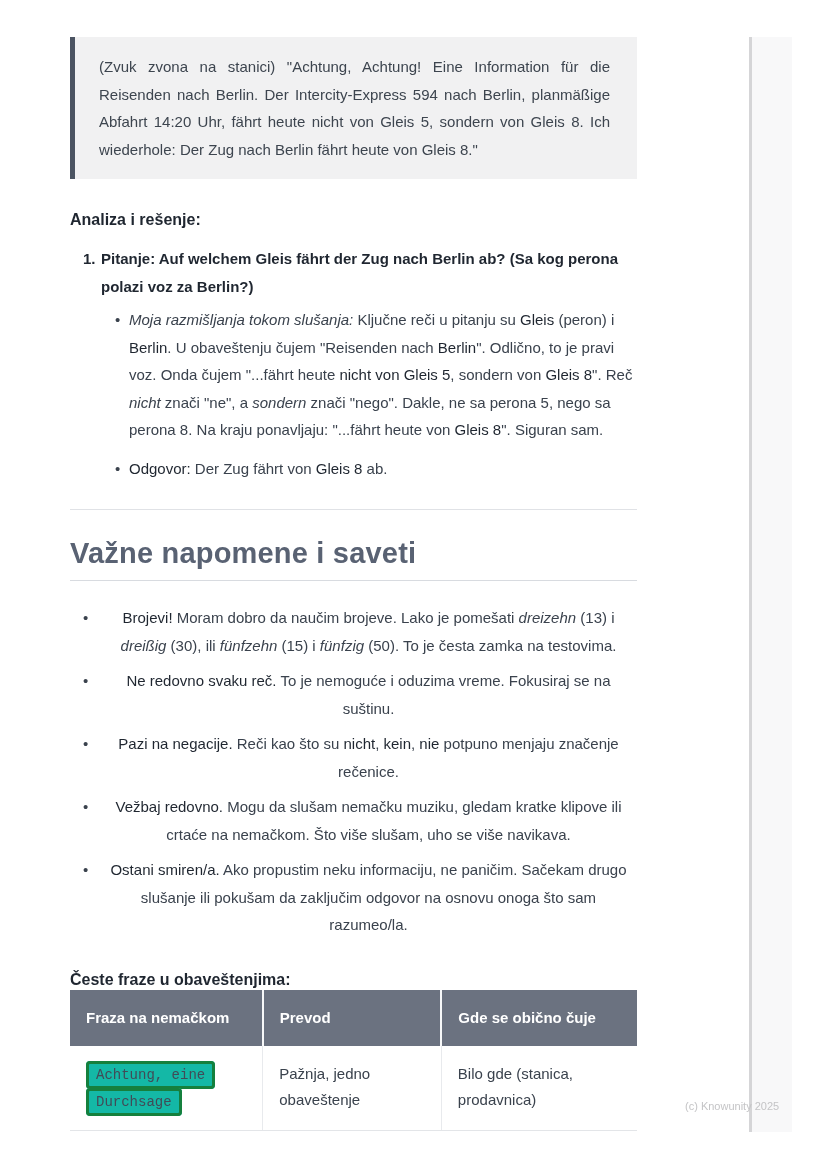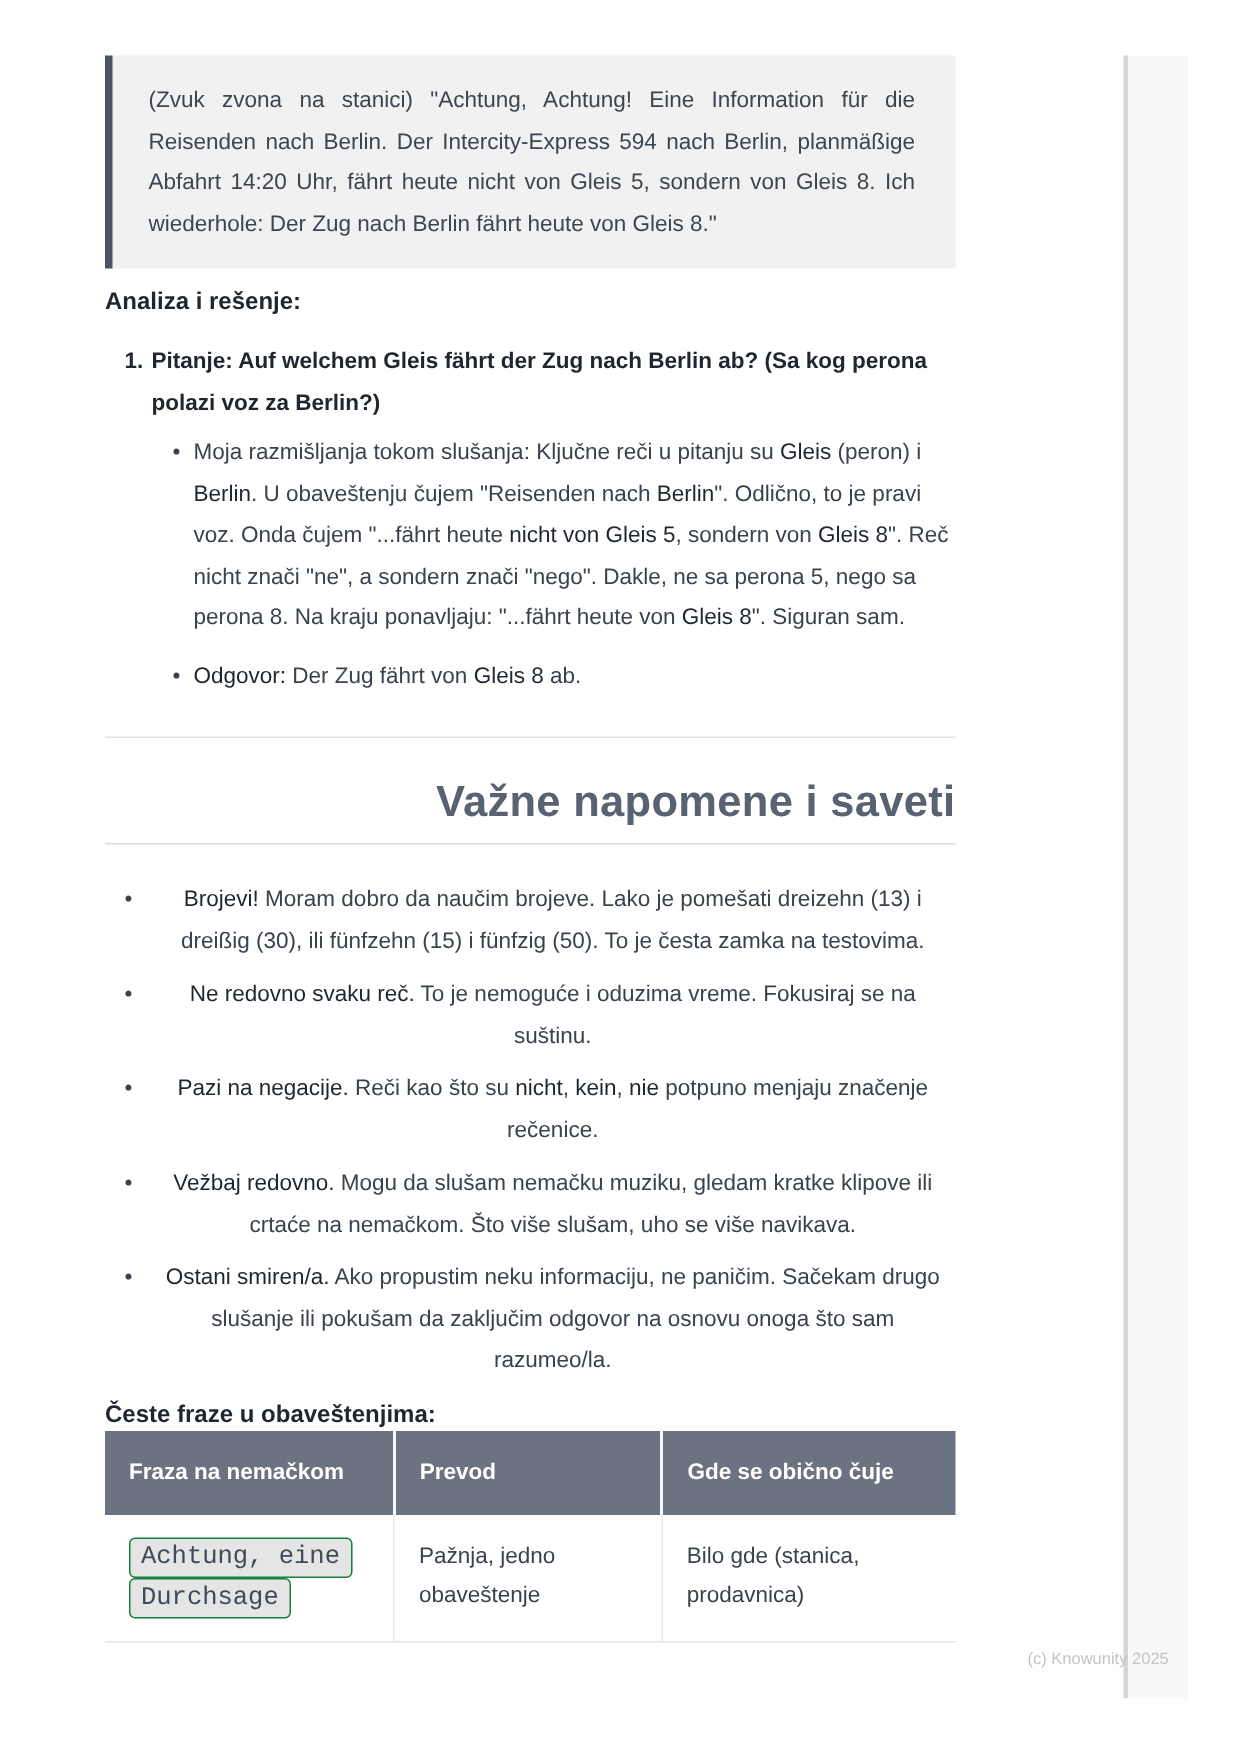--- a/index.html
+++ b/index.html
@@ -24,21 +24,21 @@
     background: #f1f1f2;
     border-left: 5px solid #4b5462;
     padding: 16px 27px 16px 24px;
   }
   blockquote.announce p {
     text-align: justify;
     color: #3d454f;
   }
   
   .subhead {
-    margin-top: 13px;
+    margin-top: 31px;
     font-size: 16px;
     font-weight: 700;
     color: #1f2630;
     line-height: 20px;
   }
   
   .oli { display: flex; margin-top: 15px; }
   .onum {
     width: 18px;
     padding-left: 0;
@@ -69,38 +69,37 @@
   }
   h2.big {
     margin-top: 26px;
     font-size: 29px;
     line-height: 35px;
     font-weight: 700;
     color: #596273;
     letter-spacing: 0.2px;
     padding-bottom: 9px;
     border-bottom: 1px solid #d8dbe0;
-    text-align: right;
   }
   
   ul.tips { list-style: none; margin-top: 23px; line-height: 27.5px; text-align: center; }
   ul.tips > li {
     position: relative;
     padding-left: 30px;
     margin-bottom: 8px;
   }
   ul.tips > li::before {
     content: "\2022";
     position: absolute;
     left: 13px;
     color: #3a424d;
   }
   
   .b { font-weight: 400; color: #1f2630; }
-  .i { }
+  .i { font-style: italic; }
   
   table.phrases {
     width: 100%;
     border-collapse: collapse;
     font-size: 15px;
   }
   table.phrases thead th {
     background: #6b7280;
     color: #ffffff;
     font-weight: 700;
@@ -114,24 +113,24 @@
     vertical-align: top;
     padding: 15px 16px;
     border-right: 1px solid #e8eaed;
     border-bottom: 1px solid #e3e5e8;
     line-height: 26px;
     color: #3a424d;
   }
   table.phrases tbody td:last-child { border-right: none; }
   code.chip {
     font-family: "Liberation Mono", monospace;
-    font-size: 17px;
+    font-size: 14px;
     color: #414b57;
-    background: #e5e5e5;
-    border: 1px solid #15803d;
+    background: #14b8a6;
+    border: 3px solid #15803d;
     border-radius: 4px;
     padding: 3px 7px;
     line-height: 26px;
     -webkit-box-decoration-break: clone;
     box-decoration-break: clone;
   }
   
   .edge-strip {
     position: absolute;
     left: 749px; top: 37px;

